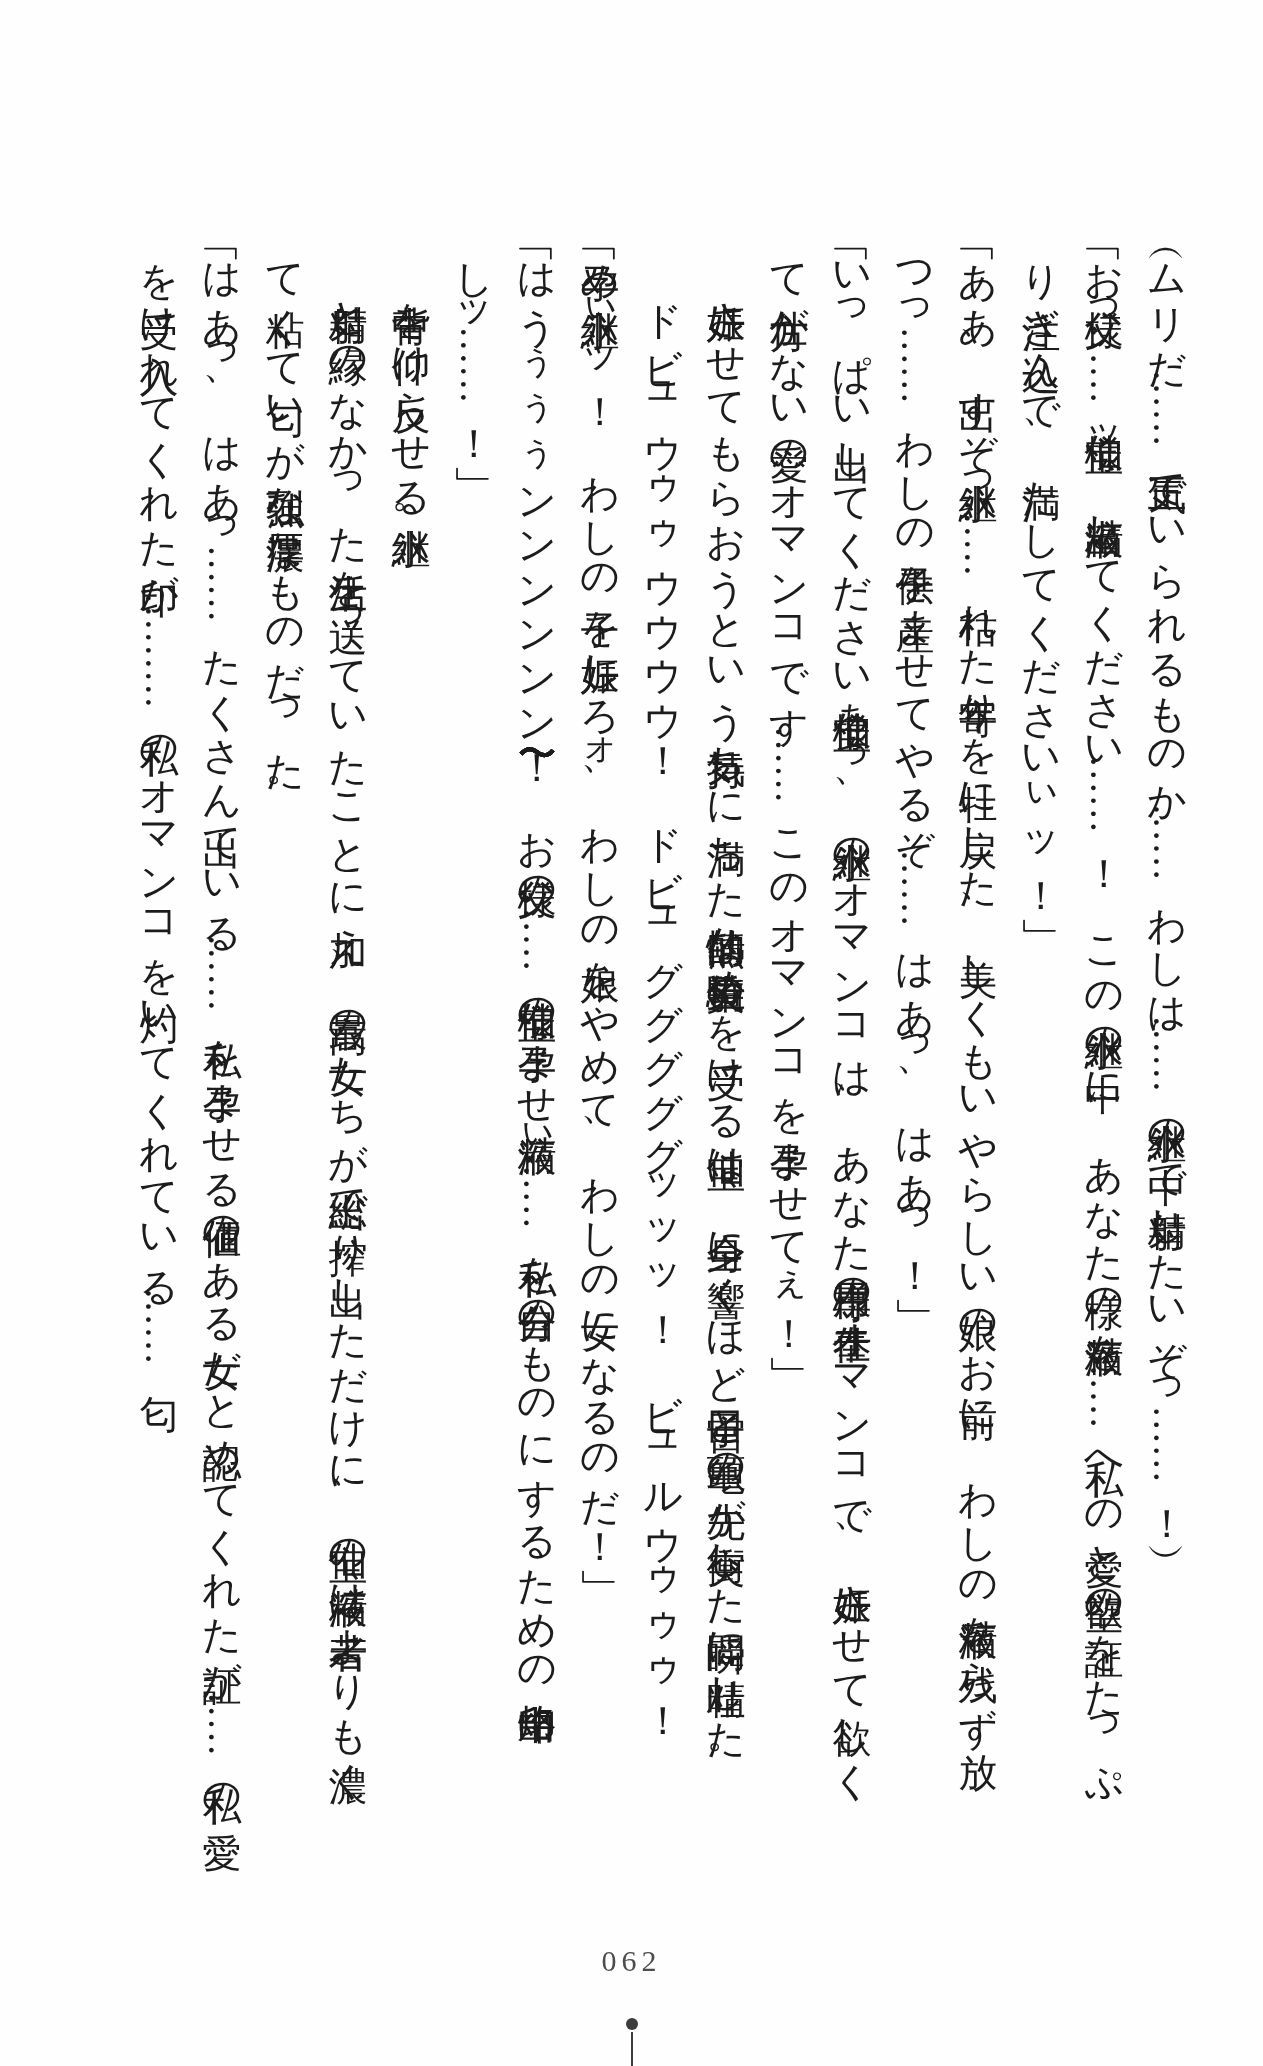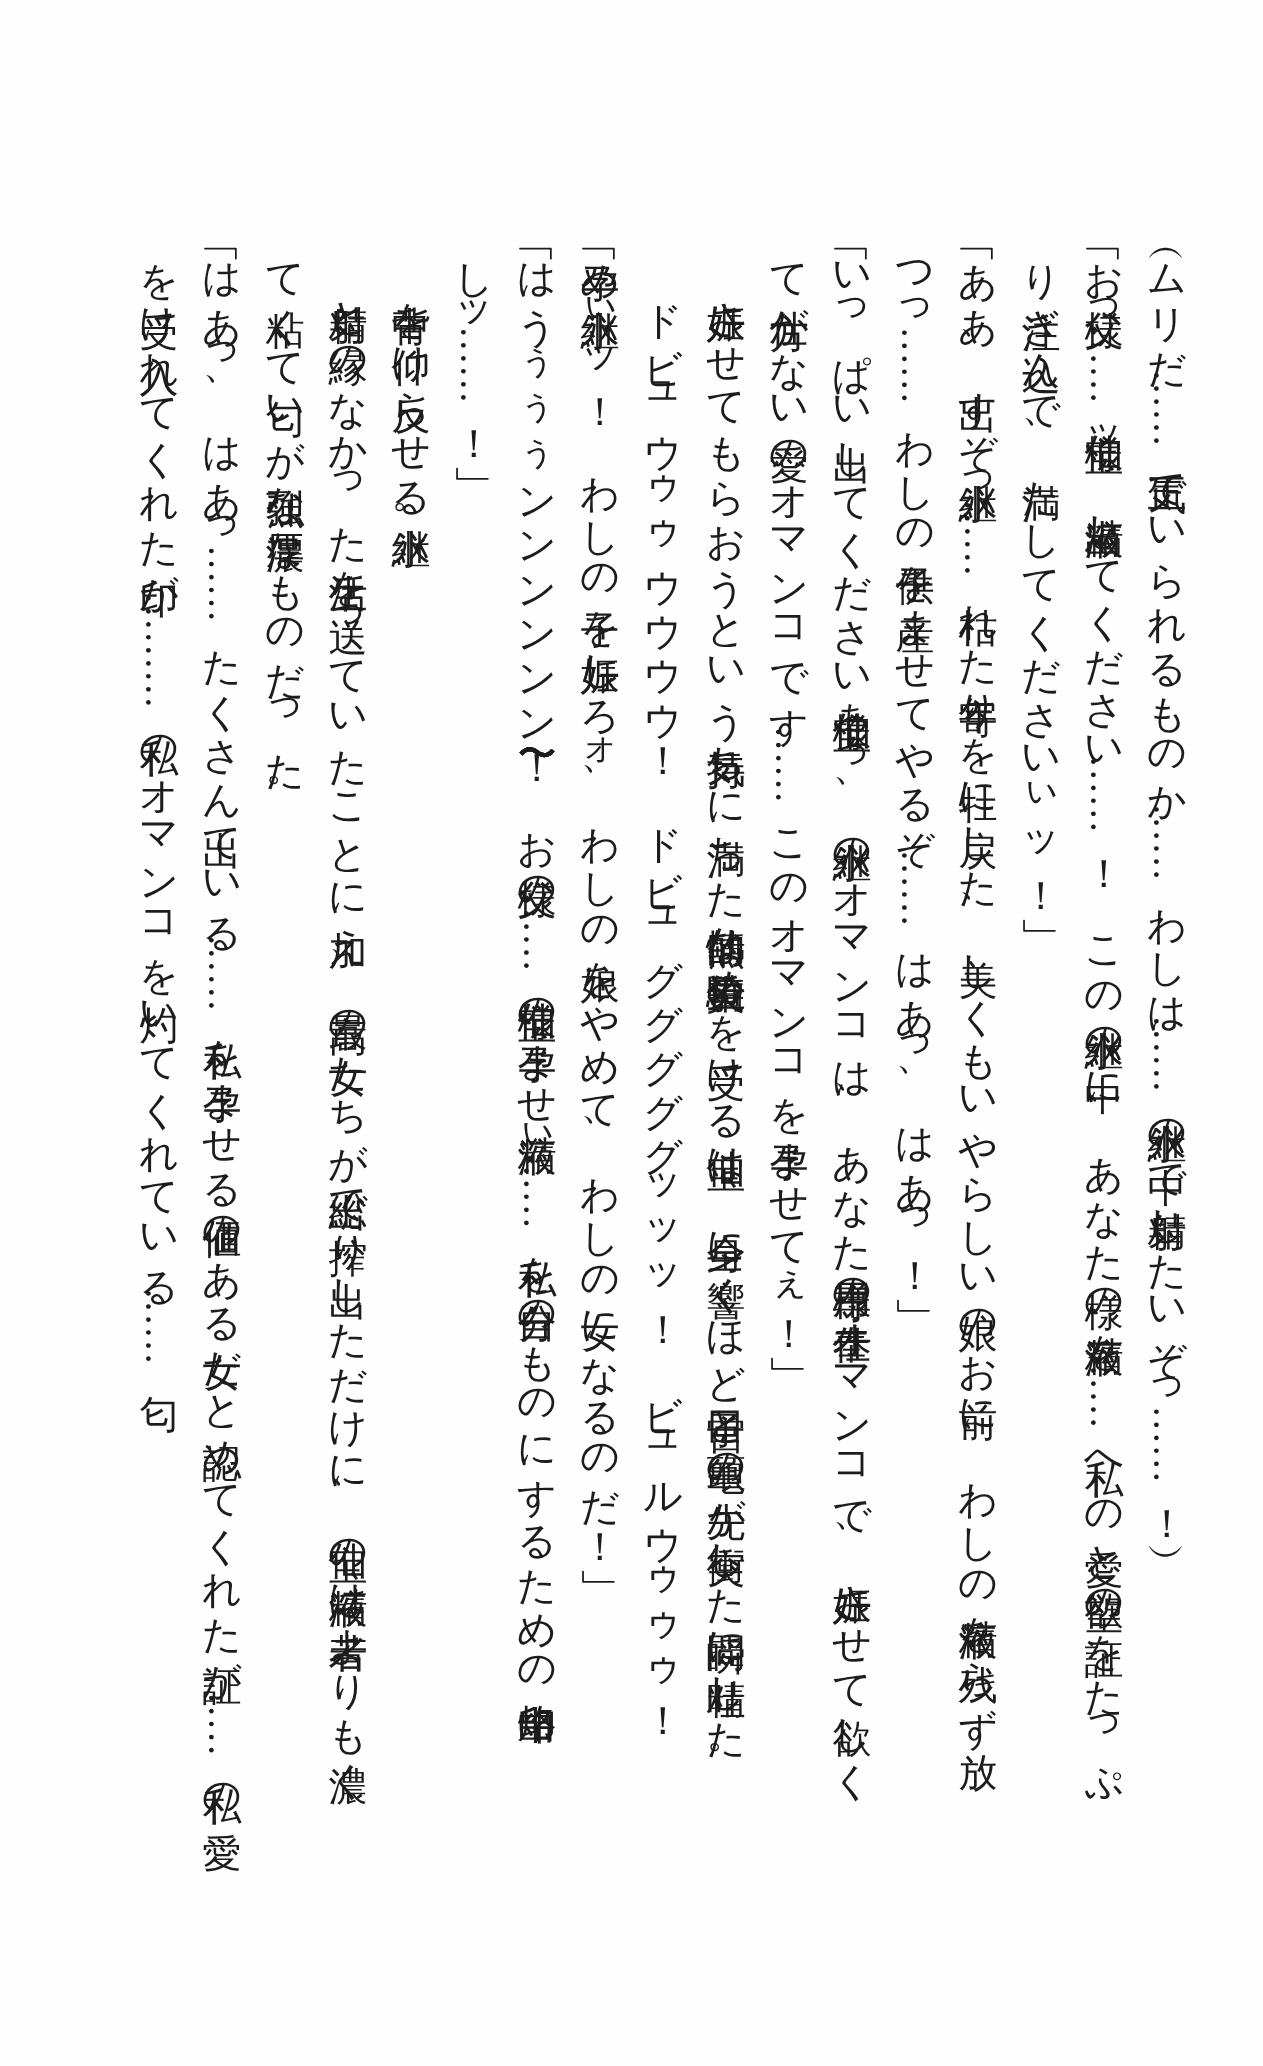--- a/index.html
+++ b/index.html
@@ -91,14 +91,21 @@
     <p>「いっぱい出してください宝仙様ぁっ、氷継のオマンコは、あなた様専用の奉仕オマンコで、妊娠させて欲しくて仕方がない愛のオマンコです……このオマンコを孕ませてぇ！」</p>
     <p class="indent">妊娠させてもらおうという気持ちに満ちた情熱的な騎乗位責めを受ける宝仙は、全身に響くほど子宮口と亀頭の先が衝突した瞬間に吐精した。</p>
     <p class="indent">ドビュウゥゥウウウウ！　ドビュグググググッッッ！　ビュルウゥゥゥ！</p>
     <p>「孕め氷継ぃッ！　わしの子を妊娠しろォ、わしの娘をやめて、わしの女になるのだ！」</p>
     <p>「はうぅぅぅンンンンンン〜〜〜〜〜〜！　お父様の……宝仙様の孕ませ精液ぃ……私を自分のものにするための烙印中出しッ……！」</p>
     <p class="indent">背中を仰け反らせる氷継。</p>
     <p class="indent">射精と縁のなかった生活を送っていたことに加え、最高の女たちが総出で搾り出しただけに、宝仙の精液は若者よりも濃くて粘くて匂いが強烈な濃厚なものだった。</p>
     <p>「はあっ、はあっ……たくさん出ている……私を孕ませる価値のある女だと認めてくれた証が……私の愛を受け入れてくれた印が………私のオマンコを灼いてくれている……匂</p>
   </div>
 
+  <div class="footer">
+    <div class="page-number">062</div>
+    <div class="trim-mark">
+      <div class="trim-dot"></div>
+      <div class="trim-line"></div>
+    </div>
+  </div>
 
 </div>
 
 </body></html>

